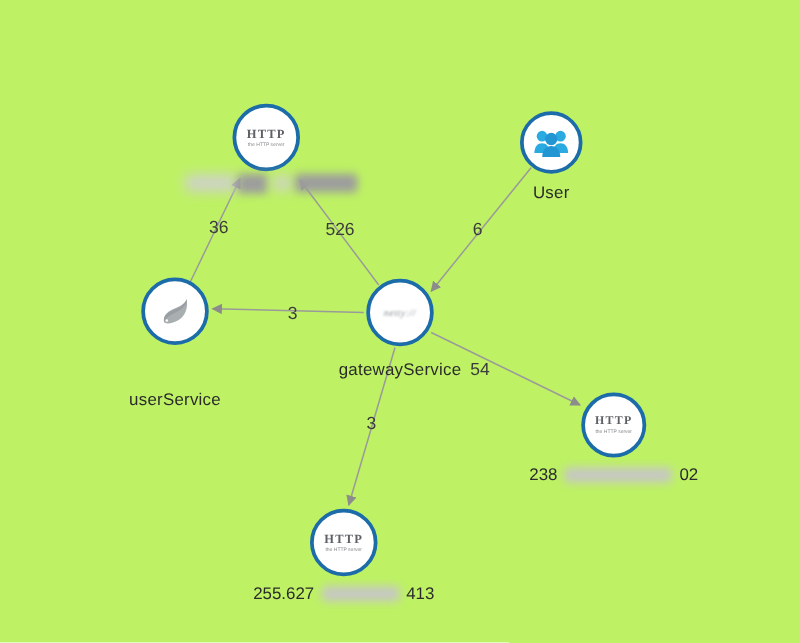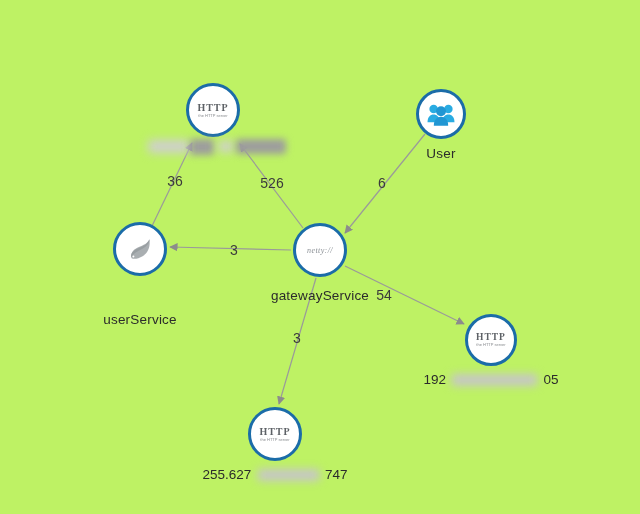--- a/index.html
+++ b/index.html
@@ -178,37 +178,37 @@
   </div>
 
   <div class="node" style="left:491px; top:340px;">
     <div class="node-circle" style="left:-26px; top:-26px; width:52px; height:52px; border:3px solid #1b6ca8;">
       <div class="http-glyph">
         <span class="big" style="font-size:9.5px;">HTTP</span>
         <span class="sub" style="font-size:4px;">the HTTP server</span>
       </div>
     </div>
     <div class="label-with-redact" style="left:0px; top:32px;">
-      <span class="seg">192</span>
+      <span class="seg">238</span>
       <span class="blurseg" style="width:86px; height:12px; margin:0 2px;"></span>
-      <span class="seg">05</span>
+      <span class="seg">02</span>
     </div>
   </div>
 
   <div class="node" style="left:275px; top:434px;">
     <div class="node-circle" style="left:-27px; top:-27px; width:54px; height:54px; border:3px solid #1b6ca8;">
       <div class="http-glyph">
         <span class="big" style="font-size:10px;">HTTP</span>
         <span class="sub" style="font-size:4px;">the HTTP server</span>
       </div>
     </div>
     <div class="label-with-redact" style="left:0px; top:33px;">
       <span class="seg">255.627</span>
       <span class="blurseg" style="width:62px; height:12px; margin:0 2px;"></span>
-      <span class="seg">747</span>
+      <span class="seg">413</span>
     </div>
   </div>
 
   <div class="edge-label" style="left:175px; top:181px;">36</div>
   <div class="edge-label" style="left:272px; top:166px;margin-top:17px;">526</div>
   <div class="edge-label" style="left:382px; top:183px;">6</div>
   <div class="edge-label" style="left:234px; top:250px;">3</div>
   <div class="edge-label" style="left:384px; top:295px;">54</div>
   <div class="edge-label" style="left:297px; top:338px;">3</div>
 

